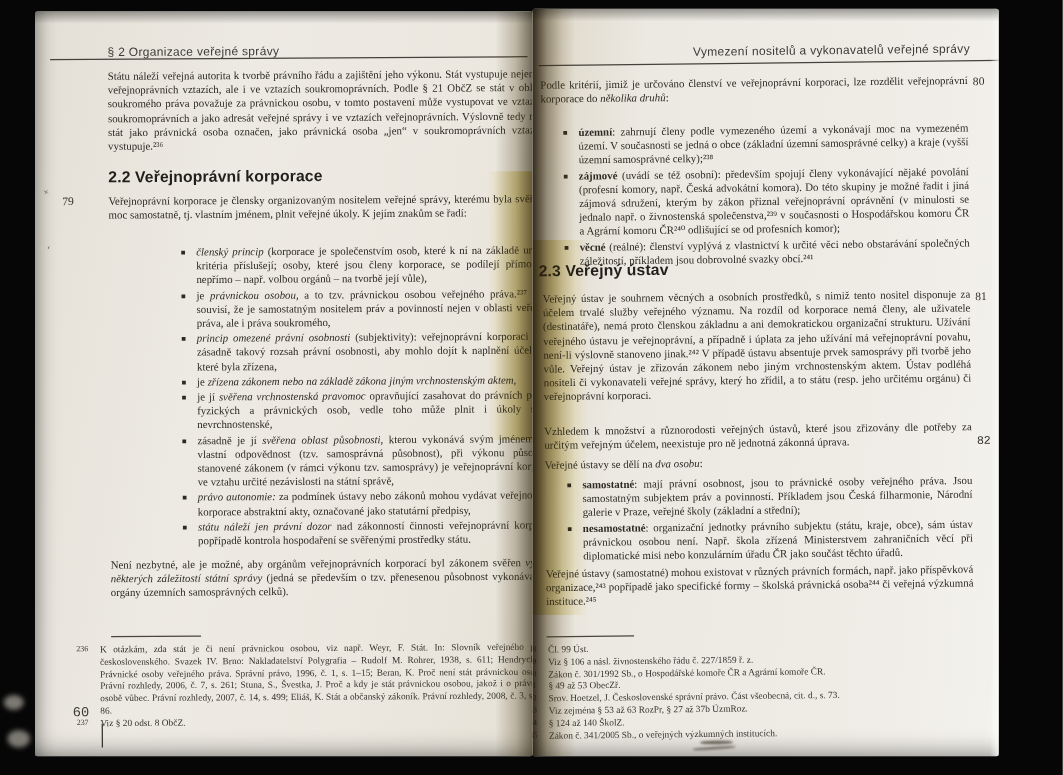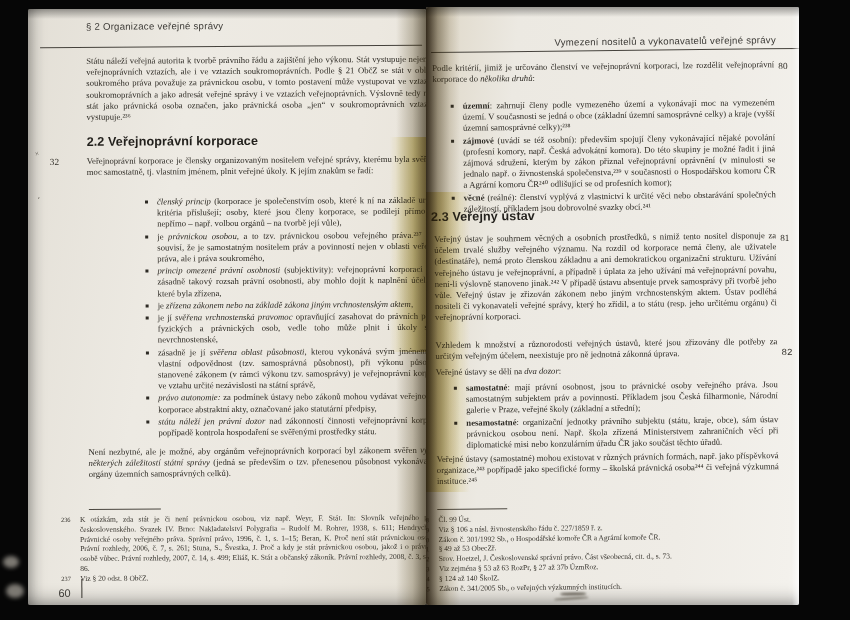--- a/index.html
+++ b/index.html
@@ -85,28 +85,28 @@
   .pencil-mark{position:absolute;color:#6a665e;font-size:8px;transform:rotate(-15deg);}
   .smudge{position:absolute;background:#6f6a60;border-radius:40%;filter:blur(1px);}
   .blob{position:absolute;background:#9a968e;border-radius:50%;filter:blur(2px);opacity:.8;}
 </style>
 </head>
 <body>
 
 <div class="page page-left">
   <div class="inner">
 
-    <div class="runhead" style="left:58px;top:12px;">§ 2  Organizace veřejné správy</div>
+    <div class="runhead" style="left:58px;top:28px;">§ 2  Organizace veřejné správy</div>
     <div class="headrule" style="left:12px;top:38px;width:382px;"></div>
 
     <div class="body-text" style="left:58px;top:47px;width:352px;">Státu náleží veřejná autorita k tvorbě právního řádu a zajištění jeho výkonu. Stát vystupuje nejen ve veřejnoprávních vztazích, ale i ve vztazích soukromoprávních. Podle § 21 ObčZ se stát v oblasti soukromého práva považuje za právnickou osobu, v tomto postavení může vystupovat ve vztazích soukromoprávních a jako adresát veřejné správy i ve vztazích veřejnoprávních. Výslovně tedy není stát jako právnická osoba označen, jako právnická osoba „jen“ v soukromoprávních vztazích vystupuje.²³⁶</div>
 
     <div class="sec-head" style="left:58px;top:126px;">2.2 Veřejnoprávní korporace</div>
 
-    <div class="margin-num" style="left:21px;top:148px;">32</div>
+    <div class="margin-num" style="left:21px;top:148px;">79</div>
 
     <div class="body-text" style="left:58px;top:147px;width:352px;"><span>Veřejnoprávní korporace je člensky organizovaným nositelem veřejné správy, kterému byla svěřena moc samostatně, tj. vlastním jménem, plnit veřejné úkoly. K jejím znakům se řadí:</span></div>
 
     <ul class="blist" style="left:128px;top:188px;width:290px;">
       <li><span class="mark"></span><span></span><span class="it">členský princip</span><span> (korporace je společenstvím osob, které k ní na základě určitého kritéria příslušejí; osoby, které jsou členy korporace, se podílejí přímo nebo nepřímo – např. volbou orgánů – na tvorbě její vůle),</span></li>
       <li><span class="mark"></span><span>je </span><span class="it">právnickou osobou,</span><span> a to tzv. právnickou osobou veřejného práva.²³⁷ S tím souvisí, že je samostatným nositelem práv a povinností nejen v oblasti veřejného práva, ale i práva soukromého,</span></li>
       <li><span class="mark"></span><span></span><span class="it">princip omezené právní osobnosti</span><span> (subjektivity): veřejnoprávní korporaci náleží zásadně takový rozsah právní osobnosti, aby mohlo dojít k naplnění účelů, pro které byla zřízena,</span></li>
       <li><span class="mark"></span><span>je </span><span class="it">zřízena zákonem nebo na základě zákona jiným vrchnostenským aktem,</span><span></span></li>
       <li><span class="mark"></span><span>je jí </span><span class="it">svěřena vrchnostenská pravomoc</span><span> opravňující zasahovat do právních poměrů fyzických a právnických osob, vedle toho může plnit i úkoly správy nevrchnostenské,</span></li>
       <li><span class="mark"></span><span>zásadně je jí </span><span class="it">svěřena oblast působnosti</span><span>, kterou vykonává svým jménem a na vlastní odpovědnost (tzv. samosprávná působnost), při výkonu působnosti stanovené zákonem (v rámci výkonu tzv. samosprávy) je veřejnoprávní korporace ve vztahu určité nezávislosti na státní správě,</span></li>
@@ -115,21 +115,21 @@
     </ul>
 
     <div class="body-text" style="left:58px;top:438px;width:352px;"><span>Není nezbytné, ale je možné, aby orgánům veřejnoprávních korporací byl zákonem svěřen </span><span class="it">výkon některých záležitostí státní správy</span><span> (jedná se především o tzv. přenesenou působnost vykonávanou orgány územních samosprávných celků).</span></div>
 
     <div class="fn-rule" style="left:58px;top:500px;width:72px;"></div>
     <div class="footnotes" style="left:26px;top:506px;width:384px;">
       <div class="fn"><span class="num">236</span><span>K otázkám, zda stát je či není právnickou osobou, viz např. Weyr, F. Stát. In: Slovník veřejného práva československého. Svazek IV. Brno: Nakladatelství Polygrafia – Rudolf M. Rohrer, 1938, s. 611; Hendrych, D. Právnické osoby veřejného práva. Správní právo, 1996, č. 1, s. 1–15; Beran, K. Proč není stát právnickou osobou. Právní rozhledy, 2006, č. 7, s. 261; Stuna, S., Švestka, J. Proč a kdy je stát právnickou osobou, jakož i o právnické osobě vůbec. Právní rozhledy, 2007, č. 14, s. 499; Eliáš, K. Stát a občanský zákoník. Právní rozhledy, 2008, č. 3, s. 81–86.</span></div>
       <div class="fn"><span class="num">237</span><span>Viz § 20 odst. 8 ObčZ.</span></div>
     </div>
 
-    <div class="pagenum" style="left:27px;top:578px;">60</div>
+    <div class="pagenum" style="left:27px;top:556px;font-family:Liberation Mono, monospace;">60</div>
     <div class="pagenum-tick" style="left:50px;top:570px;"></div>
 
     <div class="pencil-mark" style="left:6px;top:140px;">×</div>
     <div class="pencil-mark" style="left:8px;top:186px;transform:rotate(20deg);">‘</div>
   </div>
 
   <div class="ov hl-left"></div>
   <div class="ov gutter-left-shadow"></div>
   <div class="ov top-shadow"></div>
 </div>
@@ -150,21 +150,21 @@
     </ul>
 
     <div class="sec-head" style="left:3px;top:203px;">2.3 Veřejný ústav</div>
 
     <div class="margin-num" style="left:352px;top:230px;">81</div>
     <div class="body-text" style="left:6px;top:227px;width:342px;">Veřejný ústav je souhrnem věcných a osobních prostředků, s nimiž tento nositel disponuje za účelem trvalé služby veřejného významu. Na rozdíl od korporace nemá členy, ale uživatele (destinatáře), nemá proto členskou základnu a ani demokratickou organizační strukturu. Užívání veřejného ústavu je veřejnoprávní, a případně i úplata za jeho užívání má veřejnoprávní povahu, není-li výslovně stanoveno jinak.²⁴² V případě ústavu absentuje prvek samosprávy při tvorbě jeho vůle. Veřejný ústav je zřizován zákonem nebo jiným vrchnostenským aktem. Ústav podléhá nositeli či vykonavateli veřejné správy, který ho zřídil, a to státu (resp. jeho určitému orgánu) či veřejnoprávní korporaci.</div>
 
     <div class="body-text" style="left:6px;top:333px;width:342px;">Vzhledem k množství a různorodosti veřejných ústavů, které jsou zřizovány dle potřeby za určitým veřejným účelem, neexistuje pro ně jednotná zákonná úprava.</div>
 
     <div class="margin-num" style="left:352px;top:344px;font-family:Liberation Mono, monospace;">82</div>
-    <div class="body-text" style="left:6px;top:360px;width:342px;"><span>Veřejné ústavy se dělí na </span><span class="it">dva dozor</span><span>:</span></div>
+    <div class="body-text" style="left:6px;top:360px;width:342px;"><span>Veřejné ústavy se dělí na </span><span class="it">dva osobu</span><span>:</span></div>
 
     <ul class="blist" style="left:36px;top:376px;width:312px;">
       <li><span class="mark"></span><span class="bd">samostatné</span><span>: mají právní osobnost, jsou to právnické osoby veřejného práva. Jsou samostatným subjektem práv a povinností. Příkladem jsou Česká filharmonie, Národní galerie v Praze, veřejné školy (základní a střední);</span></li>
       <li><span class="mark"></span><span class="bd">nesamostatné</span><span>: organizační jednotky právního subjektu (státu, kraje, obce), sám ústav právnickou osobou není. Např. škola zřízená Ministerstvem zahraničních věcí při diplomatické misi nebo konzulárním úřadu ČR jako součást těchto úřadů.</span></li>
     </ul>
 
     <div class="body-text" style="left:6px;top:447px;width:342px;">Veřejné ústavy (samostatné) mohou existovat v různých právních formách, např. jako příspěvková organizace,²⁴³ popřípadě jako specifické formy – školská právnická osoba²⁴⁴ či veřejná výzkumná instituce.²⁴⁵</div>
 
     <div class="fn-rule" style="left:6px;top:502px;width:70px;"></div>
     <div class="footnotes" style="left:-16px;top:508px;width:380px;">

